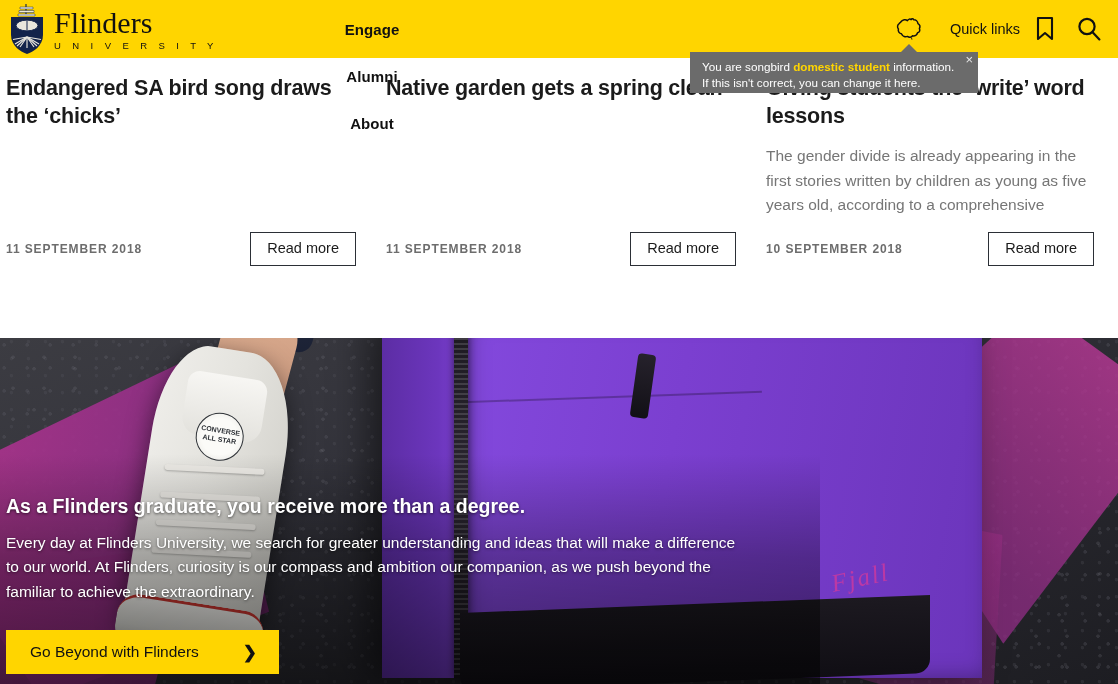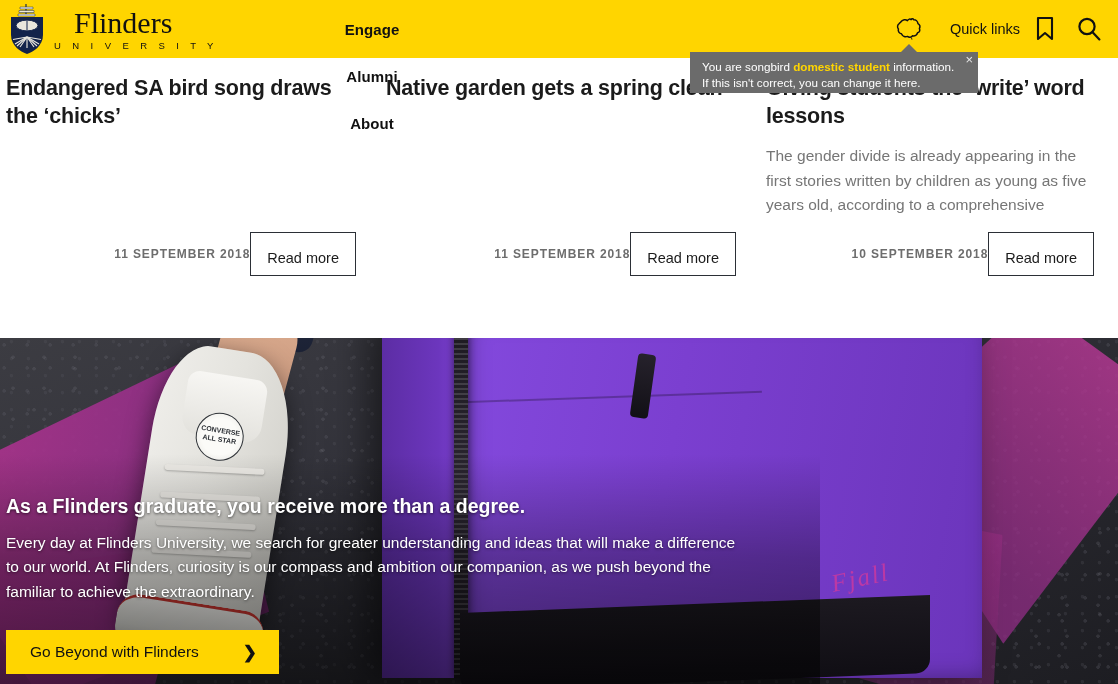--- a/index.html
+++ b/index.html
@@ -21,21 +21,20 @@
   .logo-wrap {
     display:flex; align-items:center;
     margin-left:6px; height:56px;
   }
   .crest { width:42px; height:52px; position:relative; flex:0 0 auto; }
   .logo-text { margin-left:6px; }
   .logo-name {
     font-family:"Liberation Serif", serif;
     font-size:30px; font-weight:400; color:#111; line-height:30px;
     letter-spacing:0px;
-    margin-left:20px;
   }
   .logo-sub {
     font-family:"Liberation Sans", sans-serif;
     font-size:9.5px; letter-spacing:4.4px; color:#111;
     margin-top:2px; font-weight:400;
   }
 
   .mainnav {
     display:flex; align-items:center; gap:30px;
     margin-left:120px;
@@ -102,30 +101,30 @@
     margin-bottom:14px;
     max-width:348px;
   }
   .card p {
     font-size:15.5px; line-height:24.5px; color:#767676;
     max-width:352px;
     margin-top:12px;
   }
   .card-foot {
     position:absolute; left:6px; right:24px; top:174px;
-    display:flex; align-items:center; justify-content:flex-end;
+    display:flex; align-items:center; justify-content:space-between;
   }
   .card-date {
     font-size:12px; font-weight:700; letter-spacing:.9px;
     color:#6d6d6d;
   }
   .read-more {
     border:1px solid #2b2f36; background:#fff; color:#1b1b1b;
     font-size:14.5px; font-family:"Liberation Sans", sans-serif;
-    padding:17px 16px 8px 16px; cursor:pointer;
+    padding:7px 16px 8px 16px; cursor:pointer;
     line-height:17px;
   }
 
   
   .hero {
     position:absolute; left:0; top:338px; width:1118px; height:346px;
     overflow:hidden; background:#2a2a2e;
   }
   .hero-bg { position:absolute; inset:0; }
   .hero-content {

